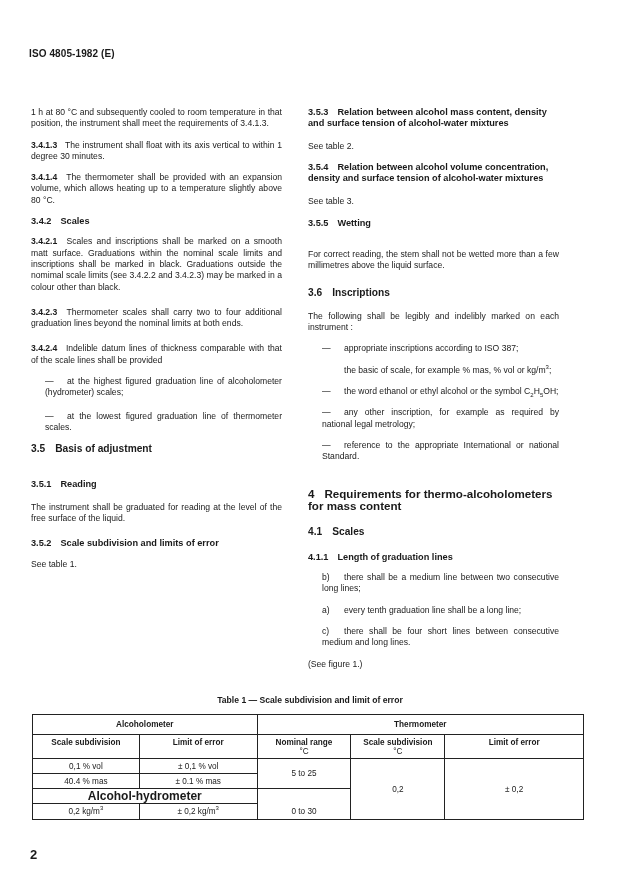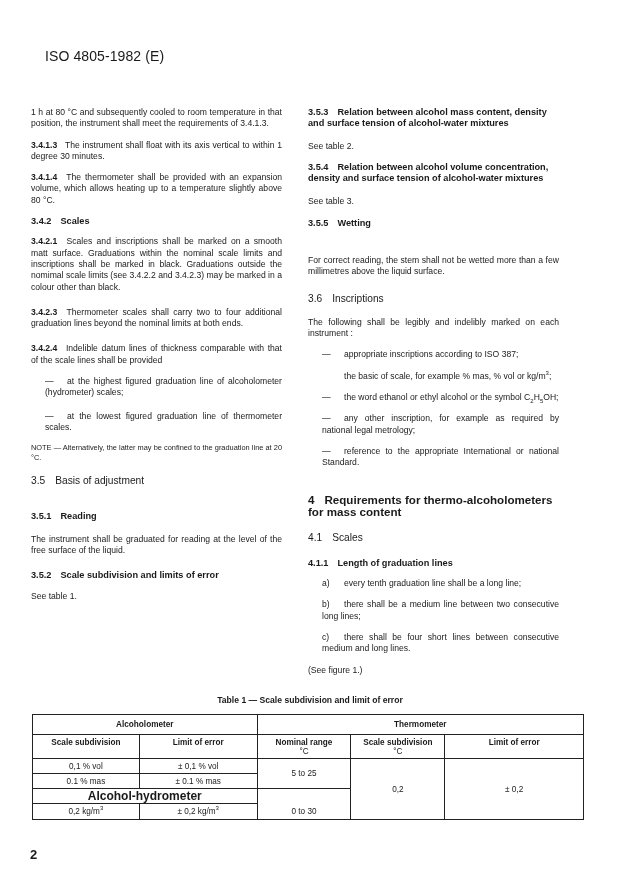--- a/index.html
+++ b/index.html
@@ -1,29 +1,29 @@
 <!DOCTYPE html>
 <html><head>
 <meta charset="utf-8">
 <style>
   html, body { margin: 0; padding: 0; }
   body {
     width: 620px; height: 876px; background: #ffffff; position: relative; overflow: hidden;
     font-family: "Liberation Sans", sans-serif; color: #1a1a1a;
   }
   .abs { position: absolute; }
-  .header { left: 29px; top: 48px; font-size: 14px; font-weight: normal; letter-spacing: 0.1px; margin-left: 16px; }
+  .header { left: 29px; top: 48px; font-size: 10px; font-weight: bold; letter-spacing: 0.1px; }
   .col { position: absolute; width: 251px; font-size: 8.6px; line-height: 11.3px; }
   .col-left { left: 31px; top: 107px; }
   .col-right { left: 308px; top: 107px; }
   .p { margin: 0 0 10px 0; text-align: justify; }
   .p b { font-weight: bold; margin-right: 5px; }
   .h3 { font-weight: bold; font-size: 9.2px; margin: 0 0 9px 0; }
   .h3 .num { margin-right: 9px; }
-  .h2 { font-weight: normal; font-size: 10.2px; margin: 0 0 10px 0; }
+  .h2 { font-weight: bold; font-size: 10.2px; margin: 0 0 10px 0; }
   .h2 .num { margin-right: 10px; }
   .h1 { font-weight: bold; font-size: 11.6px; line-height: 12px; margin: 0 0 12px 0; }
   .h1 .num { margin-right: 10px; }
   .dash { margin: 0 0 10px 0; text-align: justify; padding-left: 14px; text-indent: -0px; }
   .dash .d { display: inline-block; width: 22px; margin-left: 0px; }
   .indent-item { padding-left: 14px; margin: 0 0 10px 0; text-align: justify; }
   .note { font-size: 7.4px; line-height: 10px; margin: 0 0 12px 0; text-align: justify; }
   .table-title { left: 0; width: 620px; top: 695px; text-align: center; font-size: 8.6px; font-weight: bold; }
   table.t1 {
     position: absolute; left: 32px; top: 714px; width: 552px; border-collapse: collapse;
@@ -74,21 +74,20 @@
     <span>Indelible datum lines of thickness comparable with that of the scale lines shall be provided</span>
   </p>
 
   <div class="dash">
     <span class="d">—</span><span>at the highest figured graduation line of alcoholometer (hydrometer) scales;</span>
   </div>
   <div class="dash" style="margin-top:12px;">
     <span class="d">—</span><span>at the lowest figured graduation line of thermometer scales.</span>
   </div>
 
-  <p class="note">NOTE — Alternatively, the latter may be confined to the graduation line at 20 °C.</p>
 
   <div class="h2">
     <span class="num">3.5</span><span>Basis of adjustment</span>
   </div>
 
   <div class="h3" style="margin-top:24px;">
     <span class="num">3.5.1</span><span>Reading</span>
   </div>
   <p class="p" style="margin-top:12px;">The instrument shall be graduated for reading at the level of the free surface of the liquid.</p>
 
@@ -105,21 +104,21 @@
   <p class="p" style="margin-top:13px;">See table 2.</p>
 
   <div class="h3" style="line-height:10.5px;">
     <span class="num">3.5.4</span><span>Relation between alcohol volume concentration, density and surface tension of alcohol-water mixtures</span>
   </div>
   <p class="p" style="margin-top:13px;">See table 3.</p>
 
   <div class="h3">
     <span class="num">3.5.5</span><span>Wetting</span>
   </div>
-  <p class="p" style="margin-top:26px;">For correct reading, the stem shall not be wetted more than a few millimetres above the liquid surface.</p>
+  <p class="p" style="margin-top:20px;">For correct reading, the stem shall not be wetted more than a few millimetres above the liquid surface.</p>
 
   <div class="h2" style="margin-top:16px;">
     <span class="num">3.6</span><span>Inscriptions</span>
   </div>
   <p class="p" style="margin-top:12px;">The following shall be legibly and indelibly marked on each instrument :</p>
 
   <div class="dash">
     <span class="d">—</span><span>appropriate inscriptions according to ISO 387;</span>
   </div>
   <div class="indent-item">
@@ -141,24 +140,24 @@
 
   <div class="h2" style="margin-top:14px;">
     <span class="num">4.1</span><span>Scales</span>
   </div>
 
   <div class="h3" style="margin-top:14px;">
     <span class="num">4.1.1</span><span>Length of graduation lines</span>
   </div>
 
   <div class="dash">
+    <span class="d">b)</span><span>there shall be a medium line between two consecutive long lines;</span>
+  </div>
+  <div class="dash">
     <span class="d">a)</span><span>every tenth graduation line shall be a long line;</span>
-  </div>
-  <div class="dash">
-    <span class="d">b)</span><span>there shall be a medium line between two consecutive long lines;</span>
   </div>
   <div class="dash">
     <span class="d">c)</span><span>there shall be four short lines between consecutive medium and long lines.</span>
   </div>
   <p class="p">(See figure 1.)</p>
 </div>
 
 <div class="abs table-title">Table 1 — Scale subdivision and limit of error</div>
 
 <table class="t1">
@@ -188,21 +187,21 @@
     <th style="vertical-align:top;padding-top:3px;">Limit of error</th>
   </tr>
   <tr style="height:15px;padding-left:18px;">
     <td>0,1 % vol</td>
     <td>± 0,1 % vol</td>
     <td rowspan="2">5 to 25</td>
     <td rowspan="4">0,2</td>
     <td rowspan="4">± 0,2</td>
   </tr>
   <tr style="height:15px;">
-    <td>0.1 % mas</td>
+    <td>40.4 % mas</td>
     <td>± 0.1 % mas</td>
   </tr>
   <tr style="height:14px;">
     <th colspan="2" style="font-size:12px;">Alcohol-hydrometer</th>
     <td rowspan="2" style="vertical-align:bottom;padding-bottom:3px;">0 to 30</td>
   </tr>
   <tr style="height:16px;">
     <td><span>0,2 kg/m</span><sup>3</sup></td>
     <td><span>± 0,2 kg/m</span><sup>3</sup></td>
   </tr>

